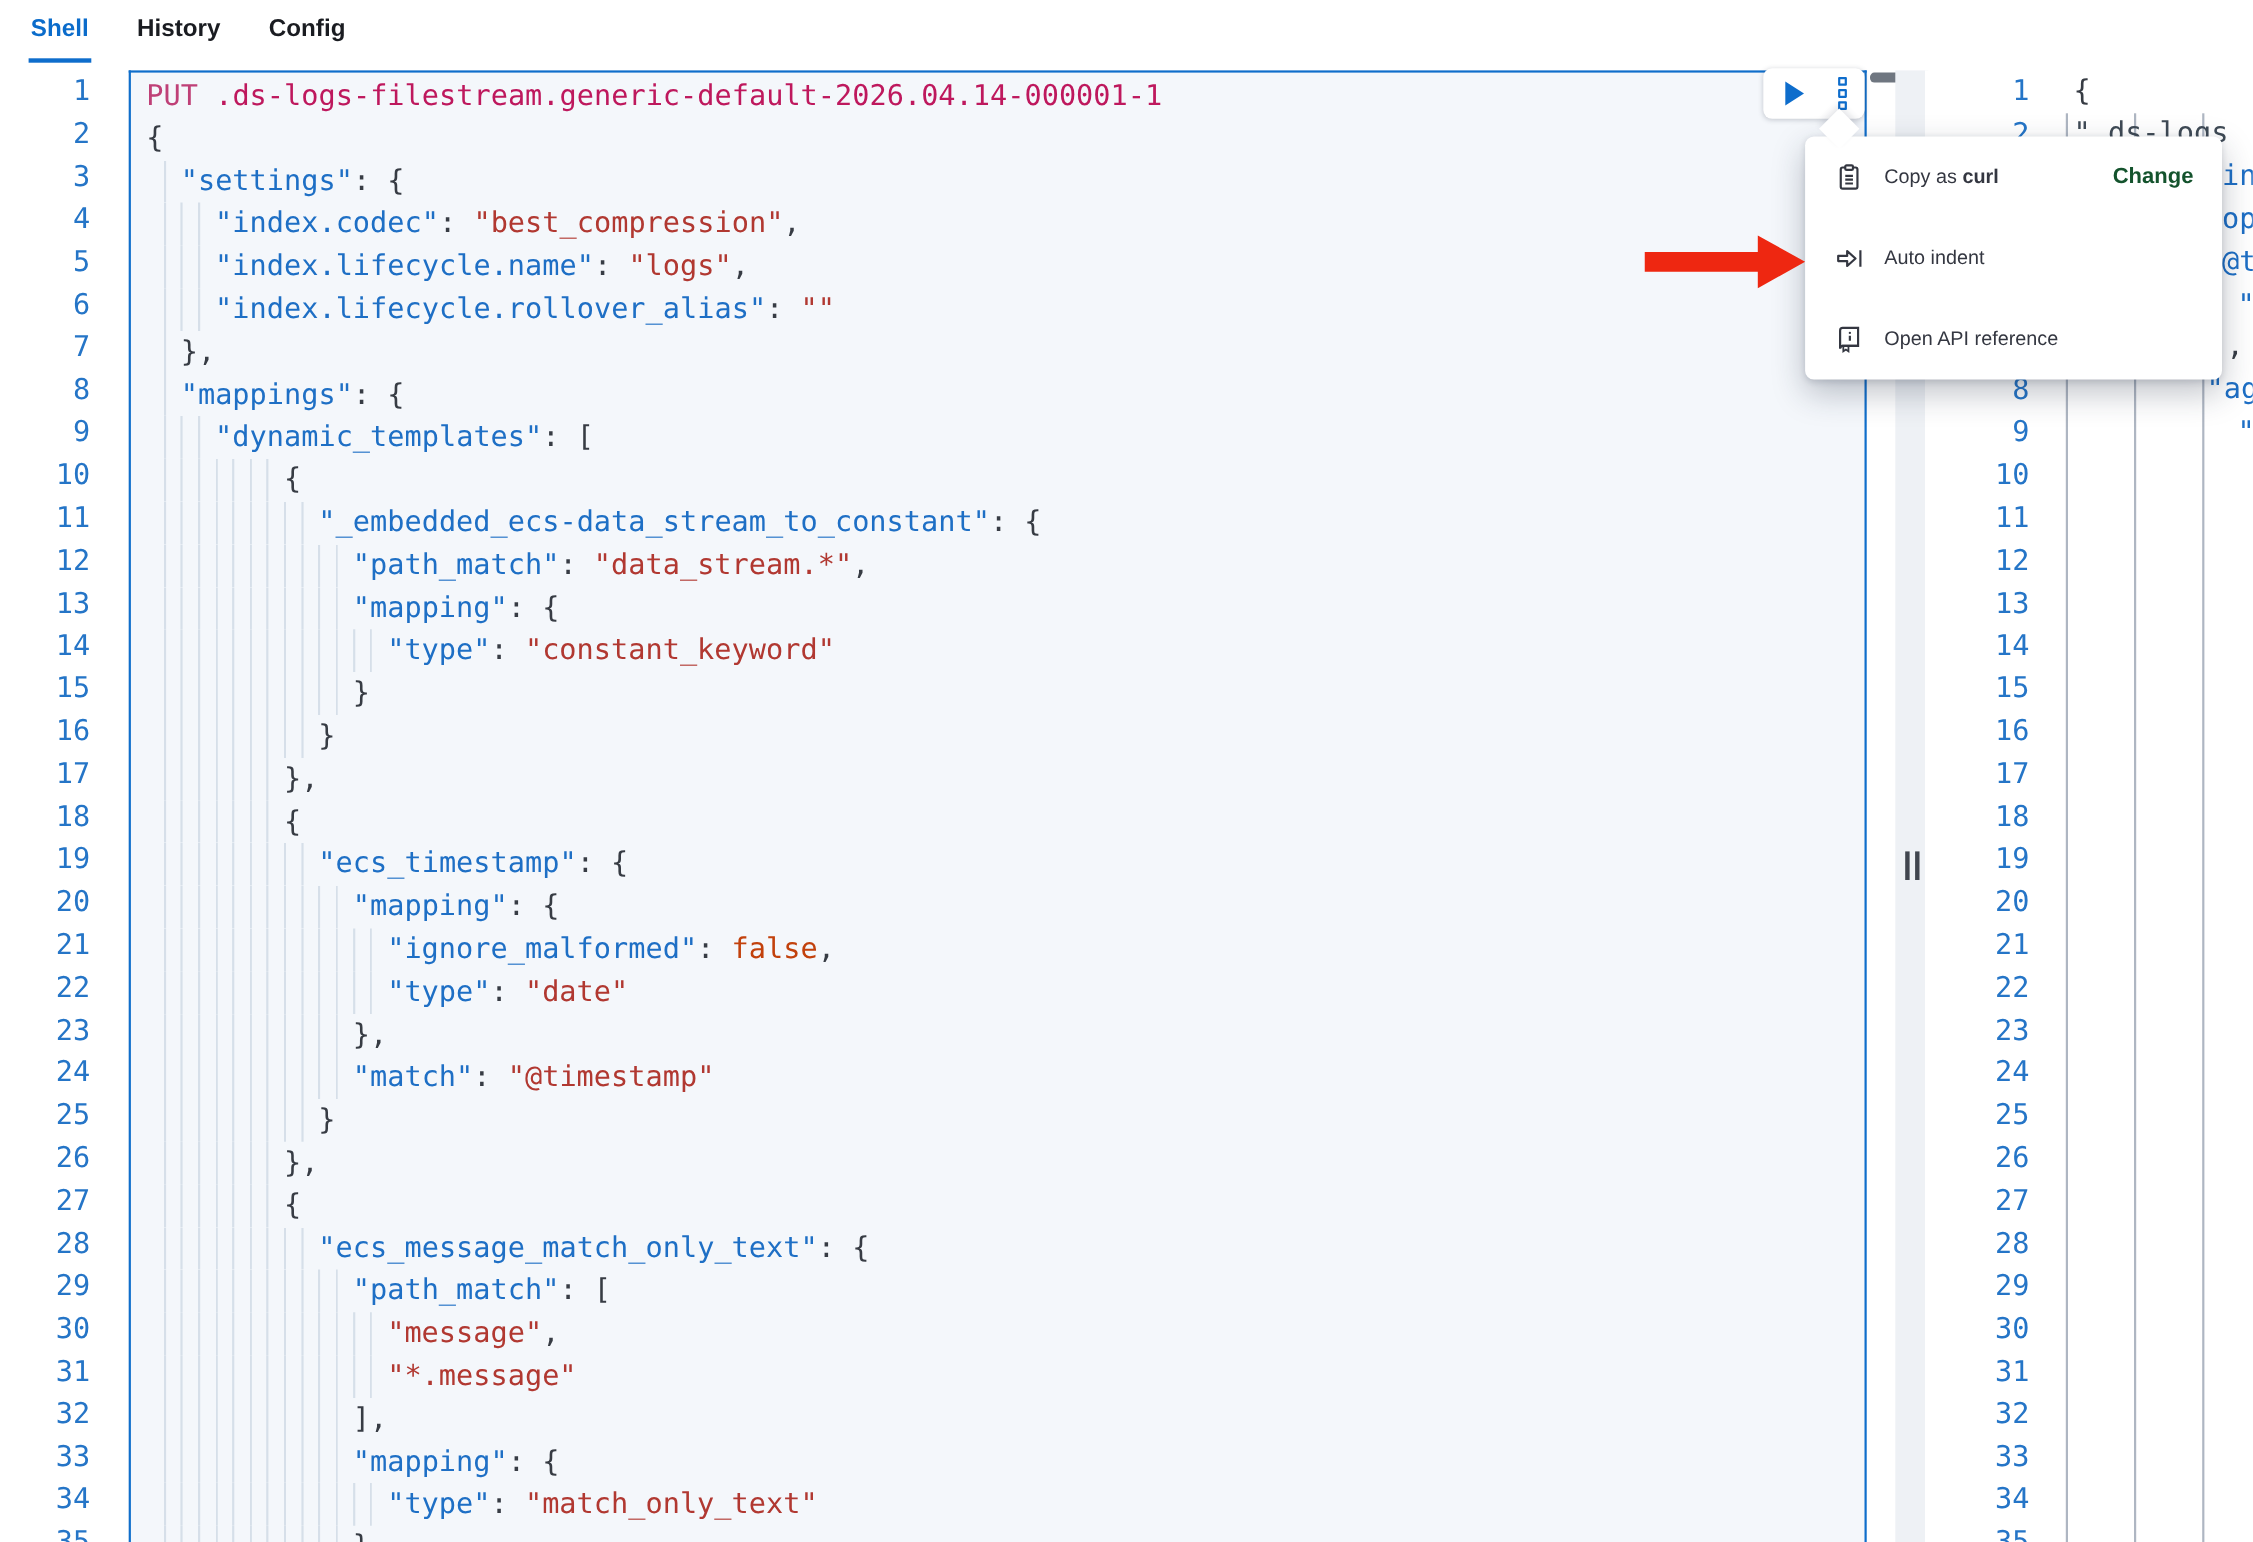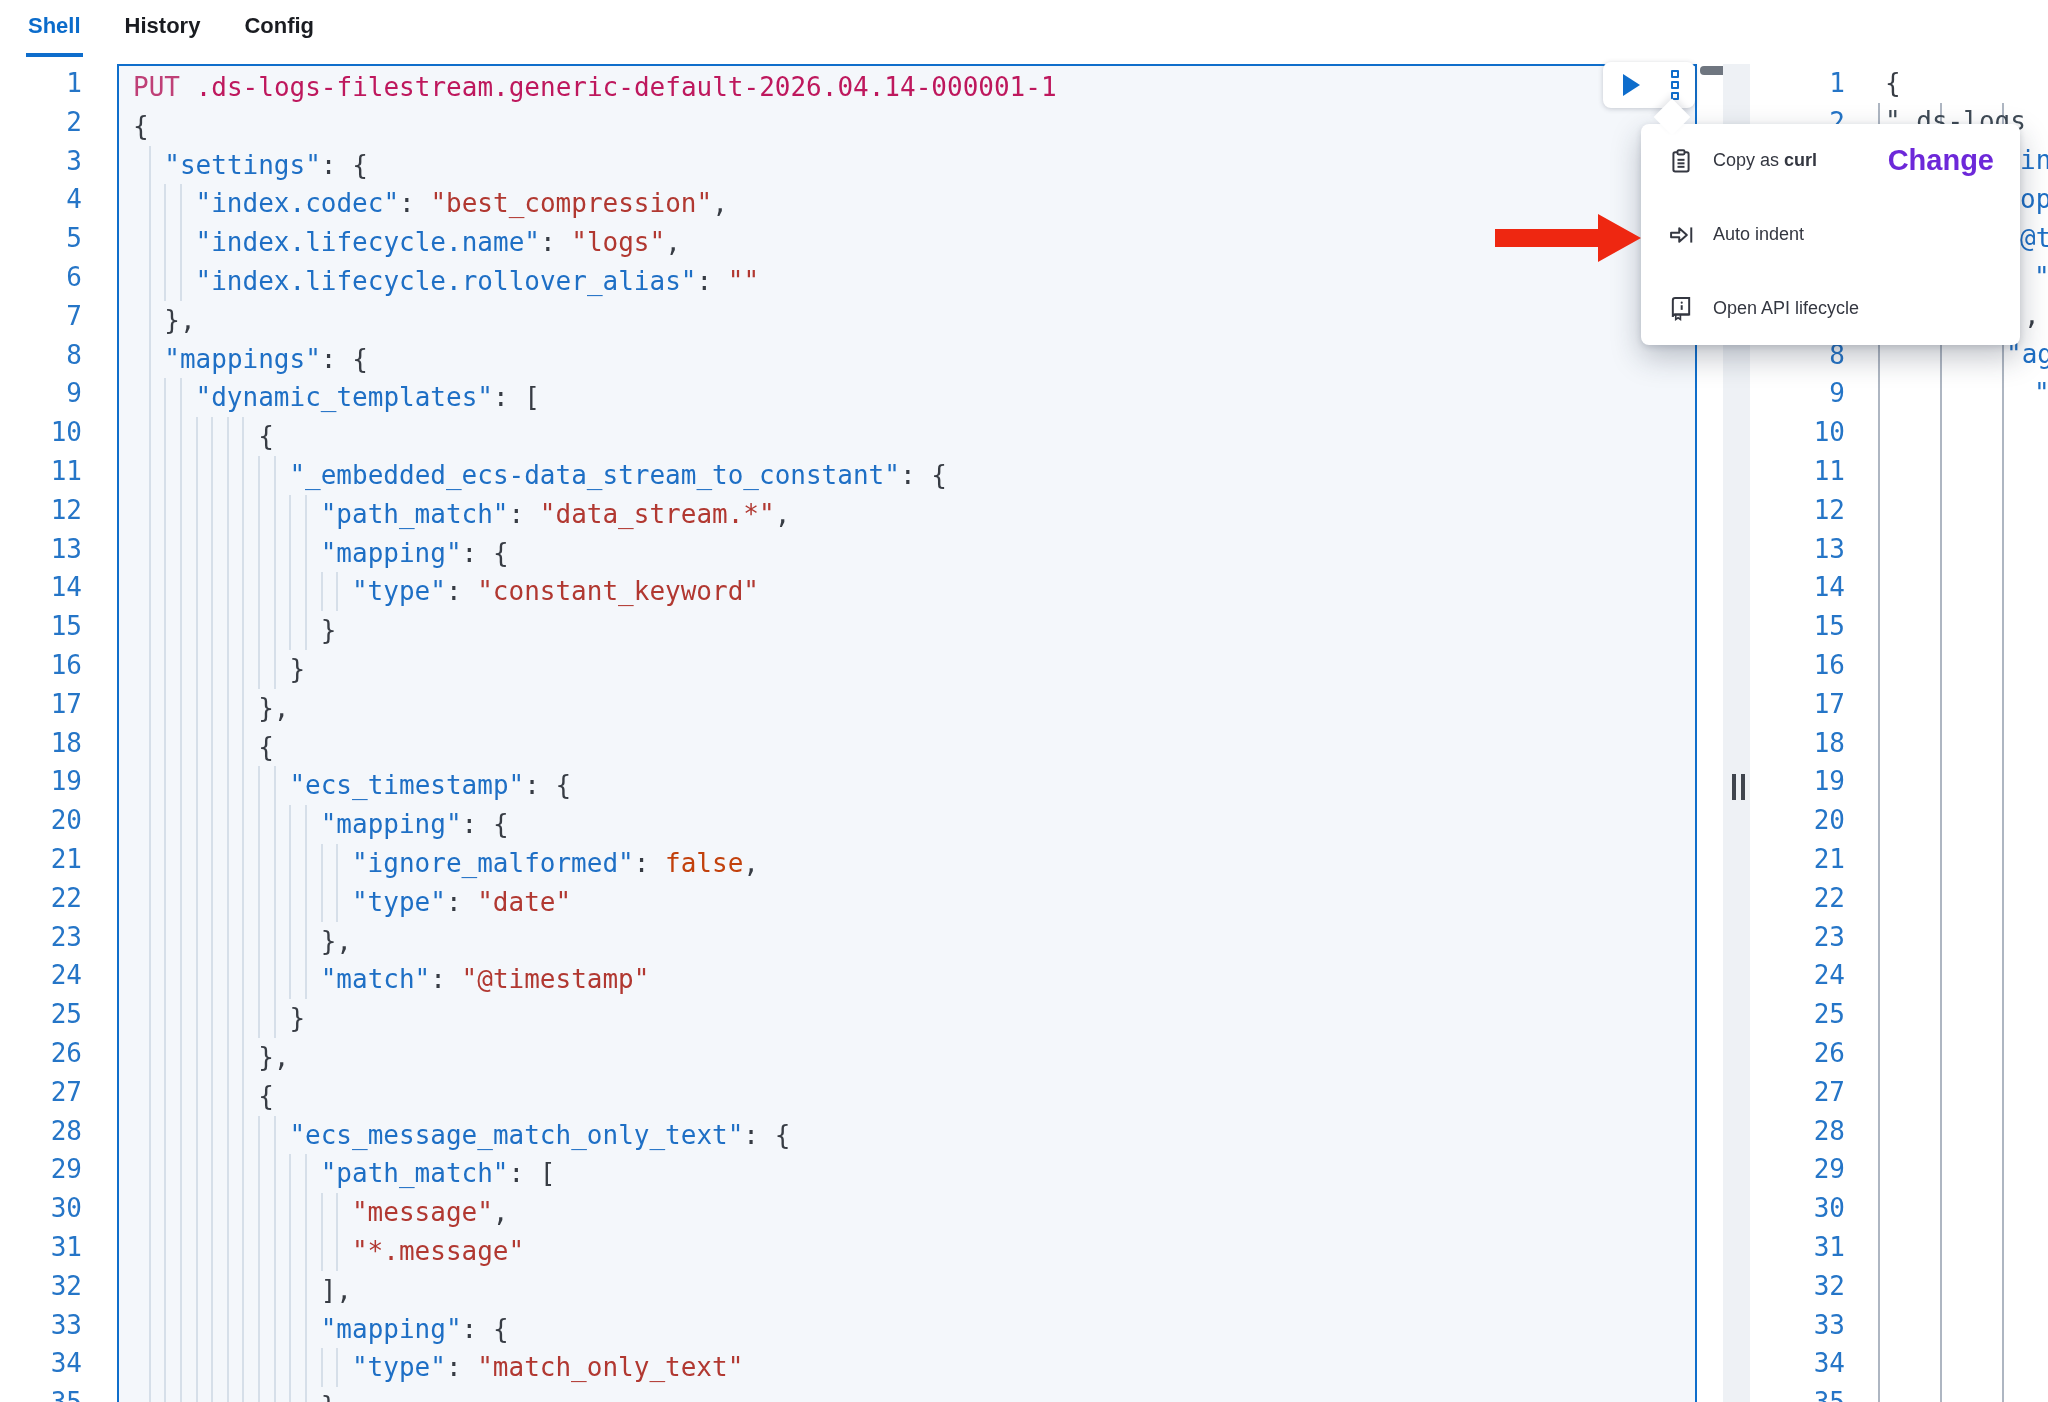--- a/index.html
+++ b/index.html
@@ -63,21 +63,21 @@
   .caret { position:absolute; left:1659px; top:104px; width:26px; height:26px; background:#fff;
            transform:rotate(45deg); box-shadow:-3px -3px 6px rgba(50,60,80,.12); z-index:11; }
   .popover { position:absolute; left:1641px; top:124px; width:379px; height:221px;
              background:#fff; border-radius:8px; z-index:10;
              box-shadow:0 12px 30px rgba(30,40,60,.28), 0 2px 6px rgba(30,40,60,.15);
              display:flex; flex-direction:column; }
   .menu-item { flex:1; display:flex; align-items:center; padding:0 26px; cursor:pointer; }
   .menu-item svg { margin-right:18px; flex:none; }
   .menu-label { font-size:18px; color:#343741; }
   .menu-label b { font-weight:700; }
-  .menu-action { margin-left:auto; font-size:29px; font-weight:600; color:#6d28d9; cursor:pointer; }
+  .menu-action { margin-left:auto; font-size:20px; font-weight:600; color:#14532d; cursor:pointer; }
 
   
   .red-arrow { position:absolute; left:1495px; top:210px; z-index:20; }
 </style>
 </head>
 <body>
 
 <div class="stage">
 
   <div class="tabbar">
@@ -253,21 +253,21 @@
       <span class="menu-label">Auto indent</span>
     </div>
     <div class="menu-item">
       <svg width="28" height="28" viewBox="0 0 24 24" fill="none" stroke="#343741" stroke-width="1.7">
         <path d="M5 5.5 a2 2 0 0 1 2-2 h12 v14 h-12 a2 2 0 0 0 -2 2 z"></path>
         <path d="M5 19.5 a2 2 0 0 1 2-2 h12"></path>
         <path d="M7.5 17.8 v4 l2-1.4 2 1.4 v-4" stroke-width="1.4"></path>
         <circle cx="12.6" cy="7.4" r="0.9" fill="#343741" stroke="none"></circle>
         <line x1="12.6" y1="9.6" x2="12.6" y2="13.6"></line>
       </svg>
-      <span class="menu-label">Open API lifecycle</span>
+      <span class="menu-label">Open API reference</span>
     </div>
   </div>
 
   <svg class="red-arrow" width="150" height="56" viewBox="0 0 150 56">
     <polygon points="0,19 103,19 103,4 146,28 103,52 103,37 0,37" fill="#ee2711"></polygon>
   </svg>
 
 </div>
 
 </body></html>

